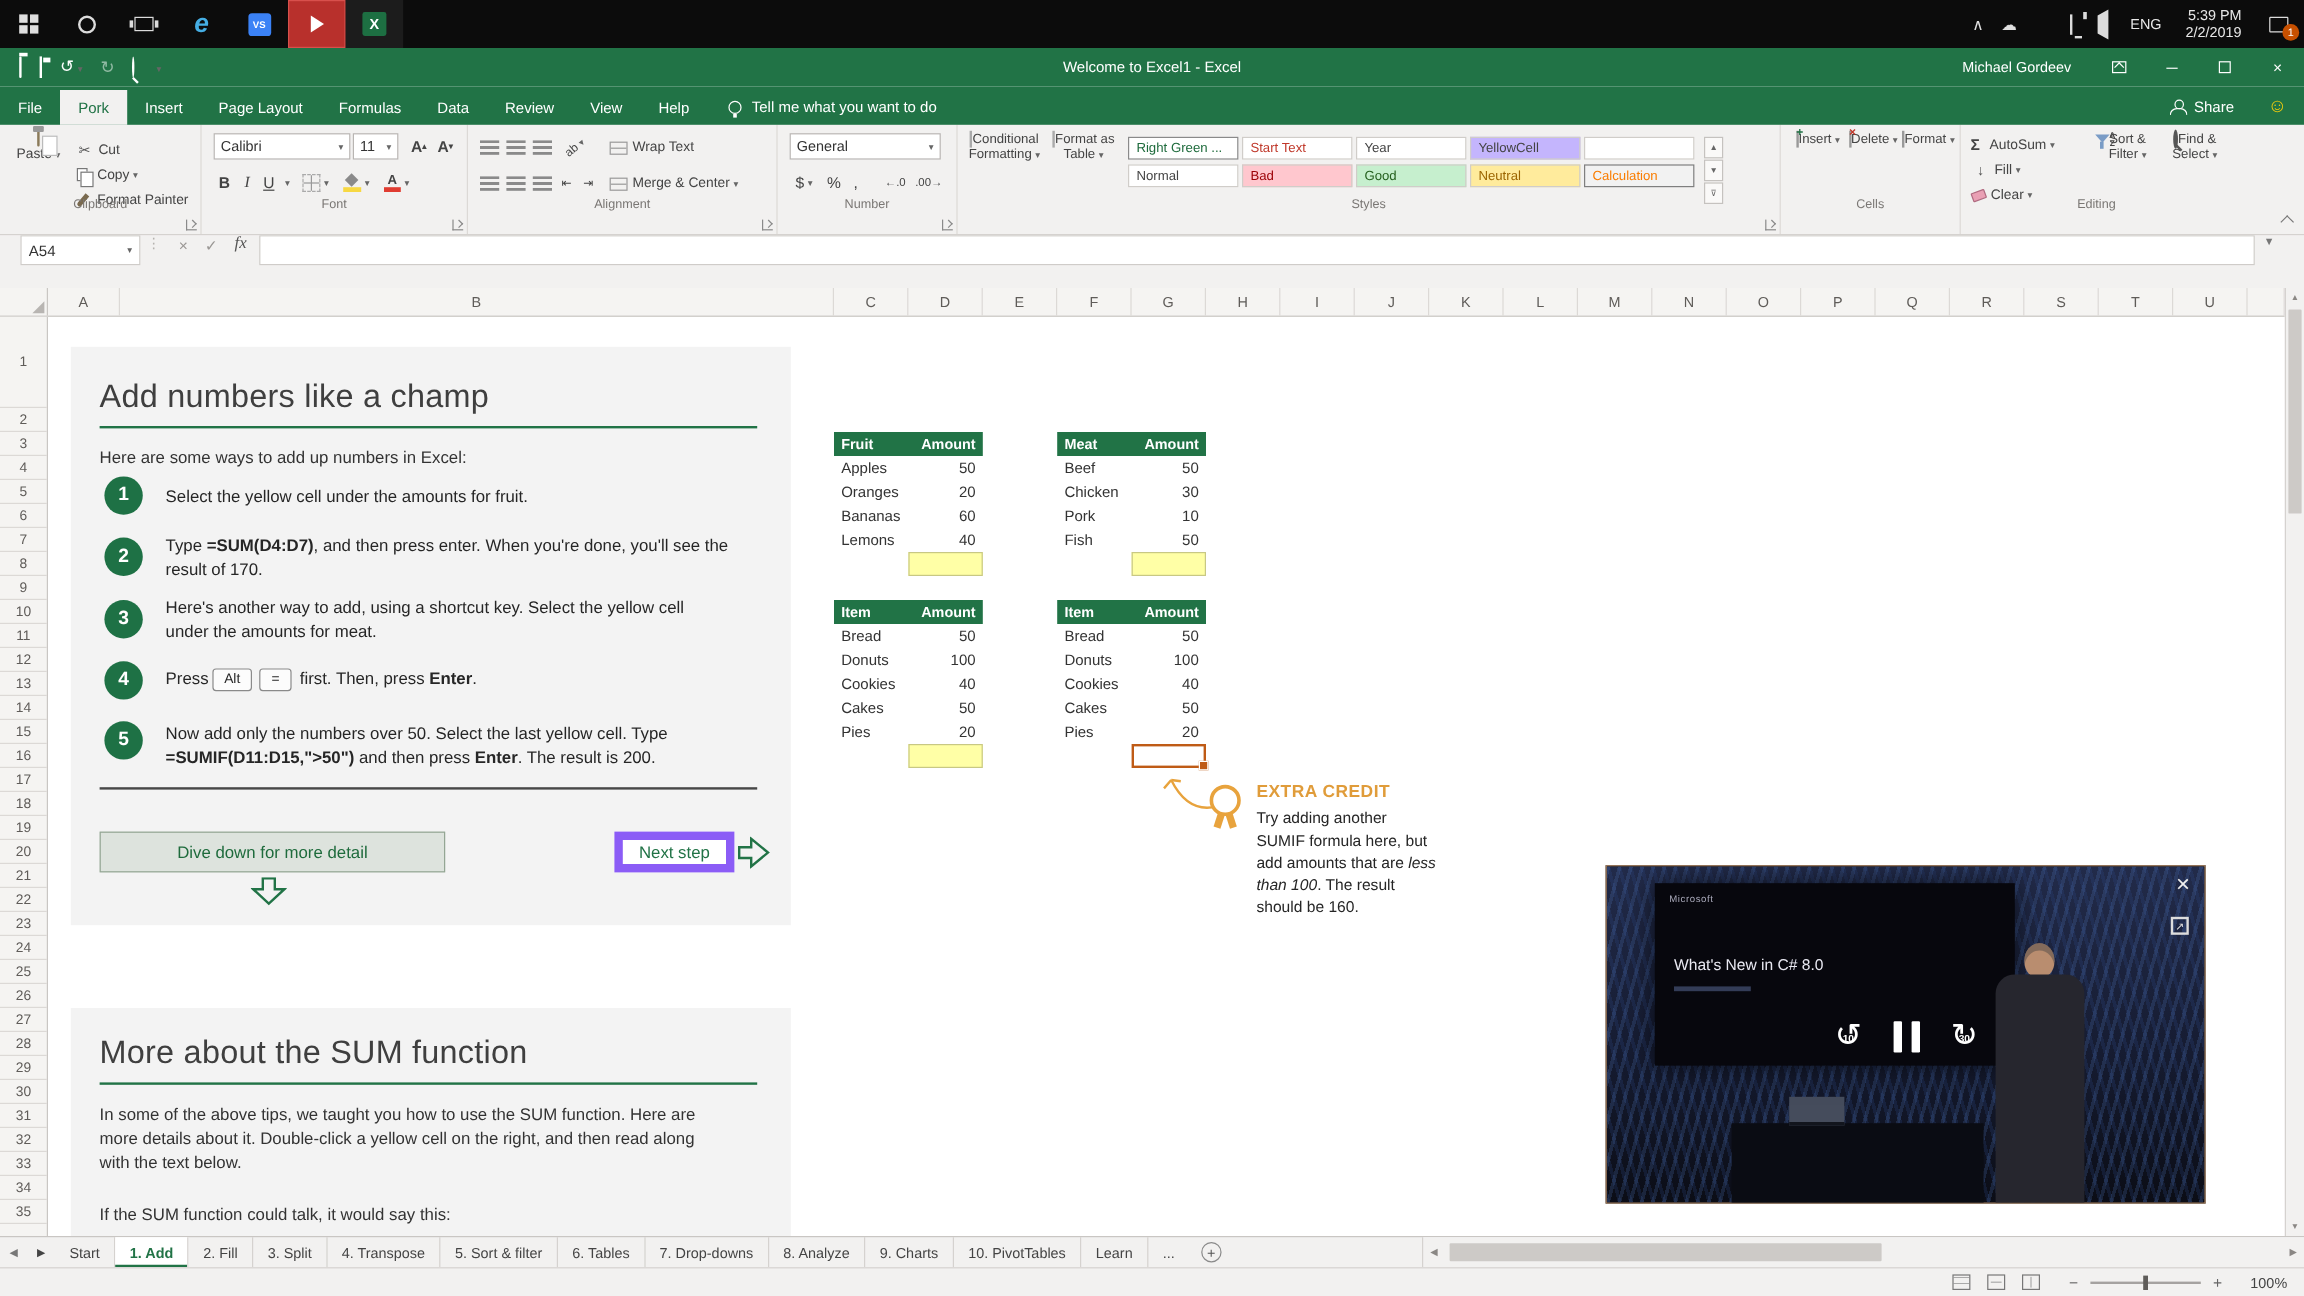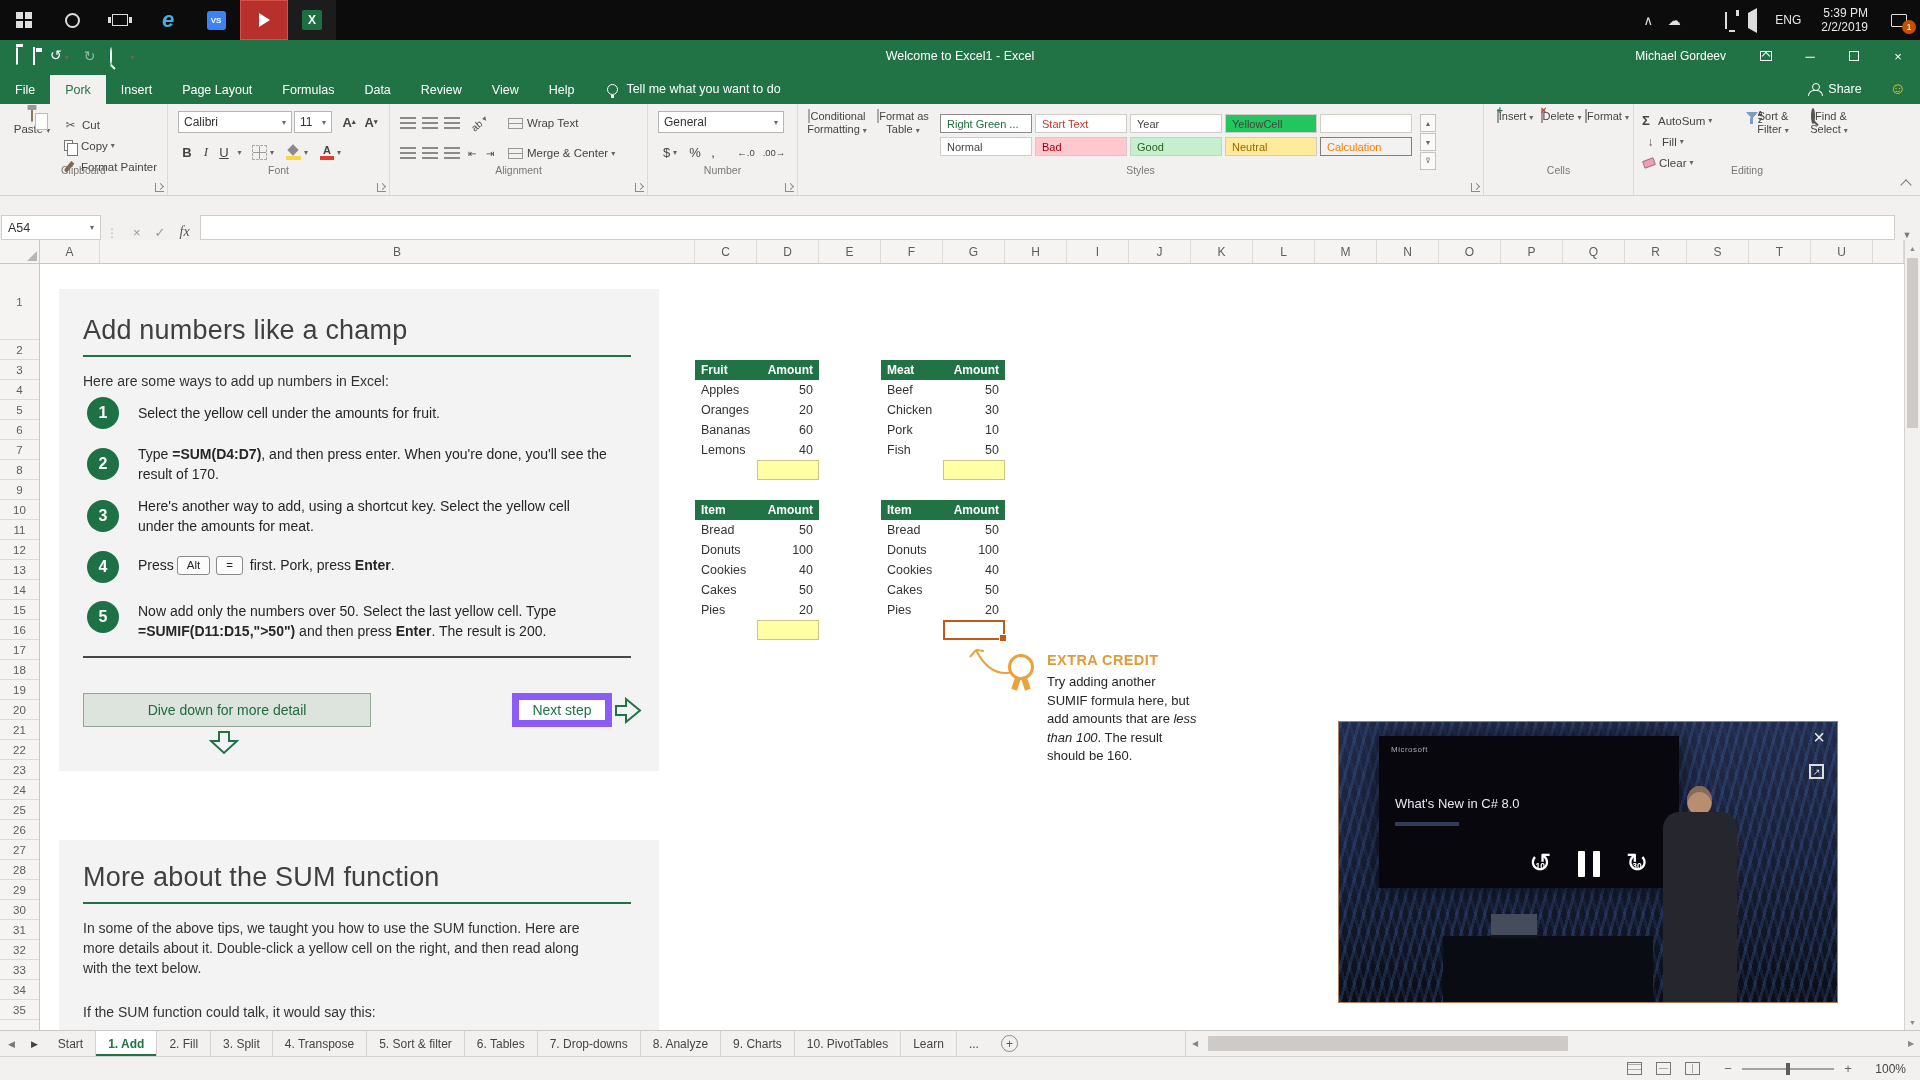--- a/index.html
+++ b/index.html
@@ -111,21 +111,21 @@
 .eraser{width:12px;height:8px;background:#e9a0b4;border:1px solid #b06a80;transform:rotate(-20deg);border-radius:1px;margin:0 4px 0 1px}
 .sort-ico{position:relative;width:22px;height:18px;margin:0 auto 3px}
 .sort-ico .az{position:absolute;left:0;top:0;font-size:7px;line-height:7px;font-weight:bold;font-style:normal;color:#444}
 .sort-ico .funnel{position:absolute;right:0;top:2px;width:0;height:0;border-left:6px solid transparent;border-right:6px solid transparent;border-top:7px solid #7a9cc6}
 .sort-ico .funnel::after{content:"";position:absolute;left:-1.5px;top:-1px;width:3px;height:6px;background:#7a9cc6}
 .mag2{width:10px;height:10px;border:2px solid #555;border-radius:50%;position:relative;margin:2px auto 6px}
 .mag2::after{content:"";position:absolute;width:7px;height:2px;background:#555;transform:rotate(45deg);right:-6px;bottom:-2px}
 .collapse{position:absolute;right:10px;bottom:6px;width:8px;height:8px;border-left:1.5px solid #777;border-top:1.5px solid #777;transform:rotate(45deg)}
 
 
-.formulabar{position:absolute;top:196px;left:0;right:0;height:44px;background:#f2f1f0;display:flex;align-items:flex-end;padding:0 1px;z-index:60}
+.formulabar{position:absolute;top:196px;left:0;right:0;height:44px;background:#f2f1f0;display:flex;align-items:flex-start;padding:0 17px;z-index:60}
 .namebox{width:100px;height:25px;background:#fff;border:1px solid #cfccc9;display:flex;align-items:center;font-size:12.5px;padding:0 6px;color:#333}
 .namebox .dd{margin-left:auto}
 .grip{color:#b5b2af;font-size:12px;padding:0 5px}
 .fxbtns{display:flex;align-items:center;gap:14px;padding:0 10px;color:#9a9794;font-size:13px}
 .fx{font-family:"Liberation Serif",serif;font-style:italic;color:#555;font-size:14px}
 .f-input{flex:1;height:25px;background:#fff;border:1px solid #cfccc9}
 .f-exp{width:24px;text-align:center;color:#777;font-size:9px}
 
 
 .colheaders{position:absolute;top:240px;left:0;right:16px;height:24px;background:#f5f4f2;border-bottom:1px solid #c9c6c3;display:flex;font-size:12px;color:#5f5c59;z-index:50}
@@ -427,21 +427,21 @@
         <span>Formatting</span><span class="dd">▾</span>
       </div>
       <div class="vbtn" style="left:74px;width:62px">
         <span class="fat-ico"></span>
         <span>Format as</span><br>
         <span>Table</span><span class="dd">▾</span>
       </div>
       <div class="chip" style="left:142px;top:10px;border:1px solid #8a8a8a;color:#1e6b3c">Right Green ...</div>
       <div class="chip" style="left:237px;top:10px;color:#c0392b">Start Text</div>
       <div class="chip" style="left:332px;top:10px">Year</div>
-      <div class="chip" style="left:427px;top:10px;background:#22c55e">YellowCell</div>
+      <div class="chip" style="left:427px;top:10px;background:#c4b5fd">YellowCell</div>
       <div class="chip" style="left:522px;top:10px"></div>
       <div class="chip" style="left:142px;top:33px">Normal</div>
       <div class="chip" style="left:237px;top:33px;background:#ffc7ce;color:#9c0006">Bad</div>
       <div class="chip" style="left:332px;top:33px;background:#c6efce;color:#276221">Good</div>
       <div class="chip" style="left:427px;top:33px;background:#ffeb9c;color:#9c6500">Neutral</div>
       <div class="chip" style="left:522px;top:33px;background:#f2f2f2;color:#fa7d00;border:1px solid #7f7f7f">Calculation</div>
       <div class="chipnav" style="left:622px;top:10px">▲</div>
       <div class="chipnav" style="left:622px;top:29px">▼</div>
       <div class="chipnav" style="left:622px;top:48px">⊽</div>
       <div class="glabel">Styles</div>
@@ -587,21 +587,21 @@
       <div class="stepnum" style="top:108px">1</div>
       <div class="steptext" style="top:115px"><span>Select the yellow cell under the amounts for fruit.</span></div>
 
       <div class="stepnum" style="top:159px">2</div>
       <div class="steptext" style="top:156px"><span>Type </span><span class="b">=SUM(D4:D7)</span><span>, and then press enter. When you're done, you'll see the result of 170.</span></div>
 
       <div class="stepnum" style="top:211px">3</div>
       <div class="steptext" style="top:208px"><span>Here's another way to add, using a shortcut key. Select the yellow cell under the amounts for meat.</span></div>
 
       <div class="stepnum" style="top:262px">4</div>
-      <div class="steptext" style="top:267px"><span>Press</span><span class="kbd">Alt</span><span class="kbd">=</span><span> first. Pork, press </span><span class="b">Enter</span><span>.</span></div>
+      <div class="steptext" style="top:267px"><span>Press</span><span class="kbd">Alt</span><span class="kbd">=</span><span> first. Then, press </span><span class="b">Enter</span><span>.</span></div>
 
       <div class="stepnum" style="top:312px">5</div>
       <div class="steptext" style="top:313px"><span>Now add only the numbers over 50. Select the last yellow cell. Type </span><span class="b">=SUMIF(D11:D15,"&gt;50")</span><span> and then press </span><span class="b">Enter</span><span>. The result is 200.</span></div>
 
       <div class="divider"></div>
       <div class="btn dive">
           <span>Dive down for more detail</span>
         </div>
       <svg class="arrow-svg" style="left:150px;top:442px" width="30" height="24" viewBox="0 0 30 24">
           <path d="M10 1 h10 v9 h8 L15 22 2 10 h8 z" fill="none" stroke="#217346" stroke-width="2"></path>

